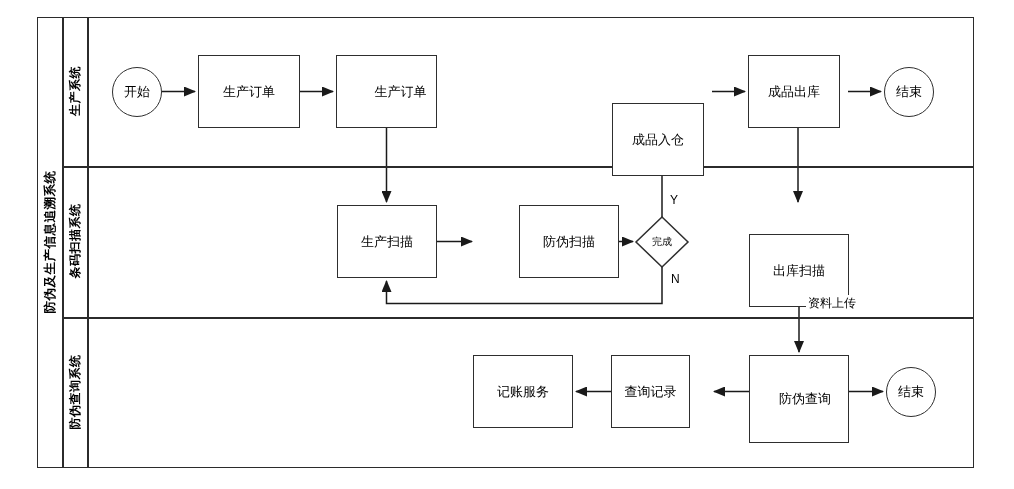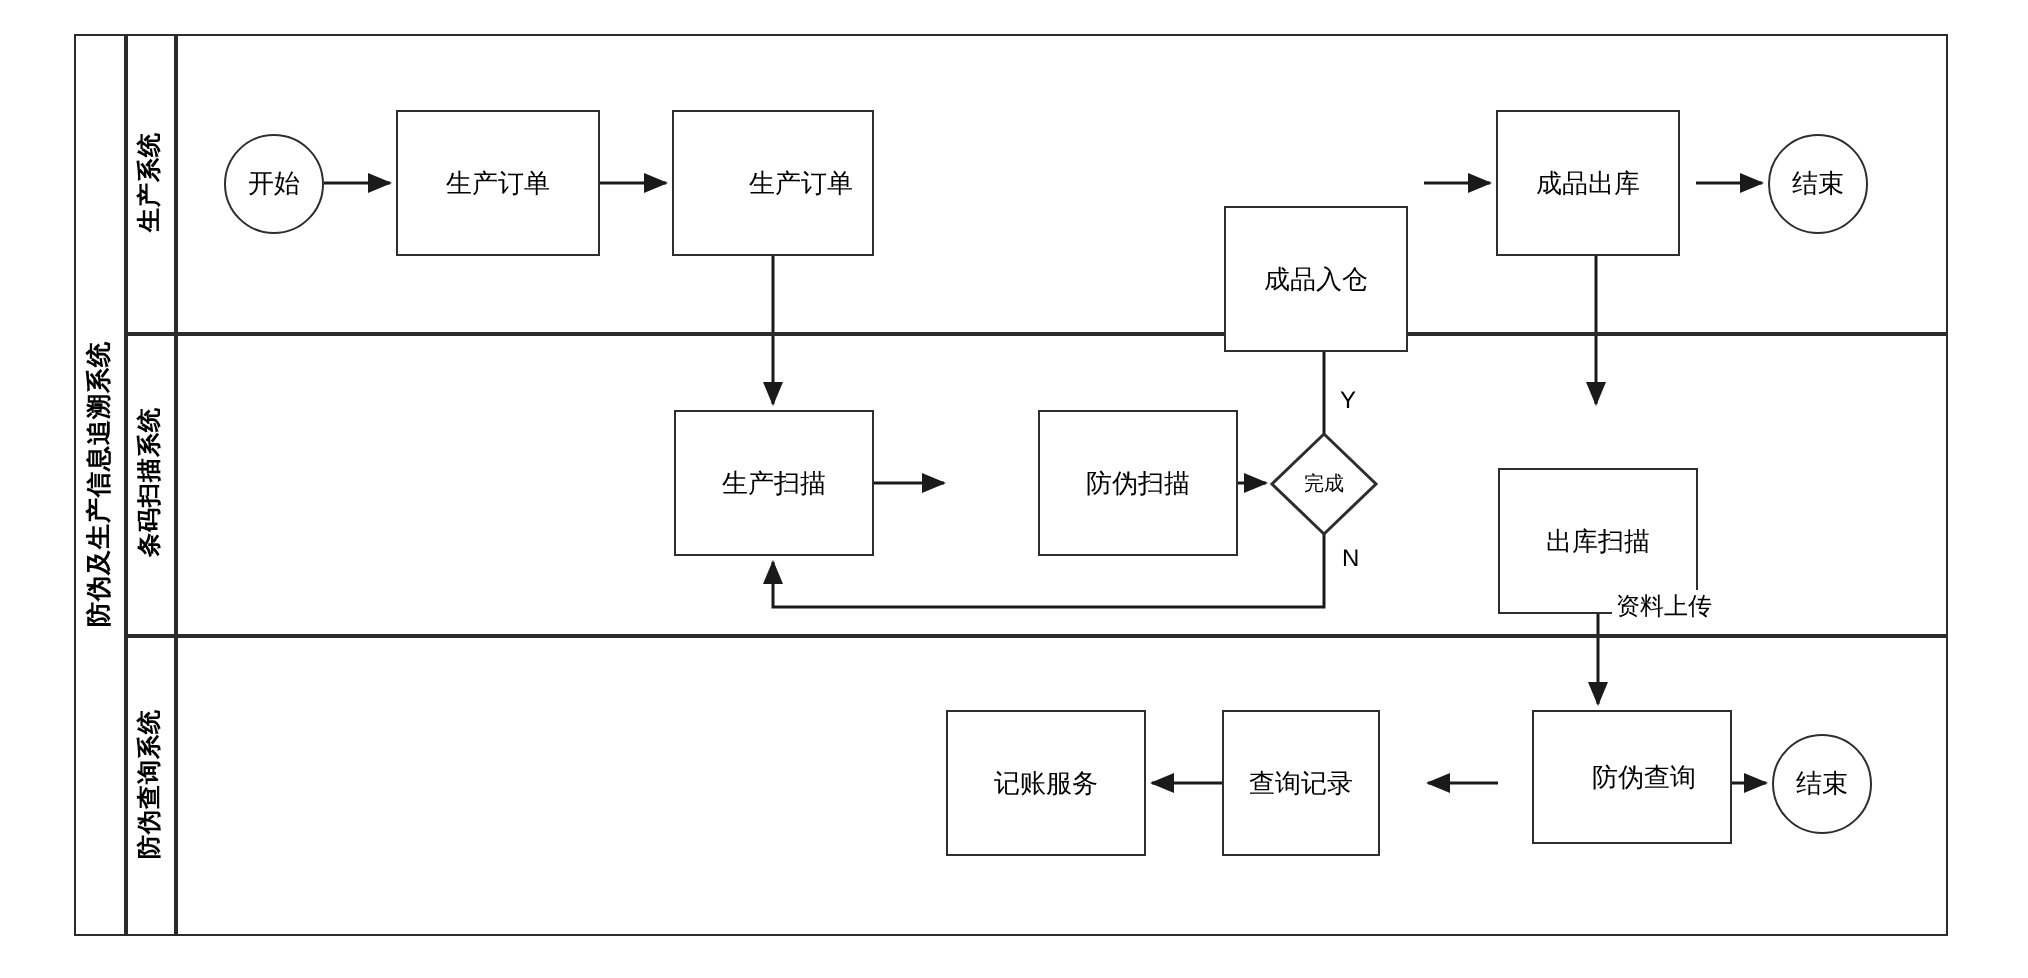--- a/index.html
+++ b/index.html
@@ -82,20 +82,20 @@
   <div class="node" style="left:748px;top:55px;width:92px;height:73px;">成品出库</div>
   <div class="node circle" style="left:884px;top:66.5px;width:50px;height:50px;">结束</div>
 
   <div class="node" style="left:337px;top:205px;width:100px;height:73px;">生产扫描</div>
   <div class="node" style="left:475px;top:205px;width:100px;height:73px;margin-left:44px;">防伪扫描</div>
   <div class="diamond-label" style="left:636px;top:217px;width:52px;height:50px;">完成</div>
   <div class="node" style="left:749px;top:205px;width:100px;height:73px;margin-top:29px;">出库扫描</div>
 
   <div class="node" style="left:473px;top:355px;width:100px;height:73px;">记账服务</div>
   <div class="node" style="left:611px;top:355px;width:79px;height:73px;">查询记录</div>
-  <div class="node" style="left:766px;top:355px;width:100px;height:67px;padding-left:12px;">防伪查询</div>
+  <div class="node" style="left:749px;top:355px;width:100px;height:88px;padding-left:12px;">防伪查询</div>
   <div class="node circle" style="left:886px;top:366.5px;width:50px;height:50px;">结束</div>
 
   <div class="edge-label" style="left:668px;top:193px;">Y</div>
   <div class="edge-label" style="left:669px;top:272px;">N</div>
   <div class="edge-label" style="left:806px;top:295px;">资料上传</div>
 
 </div>
 
 </body></html>

